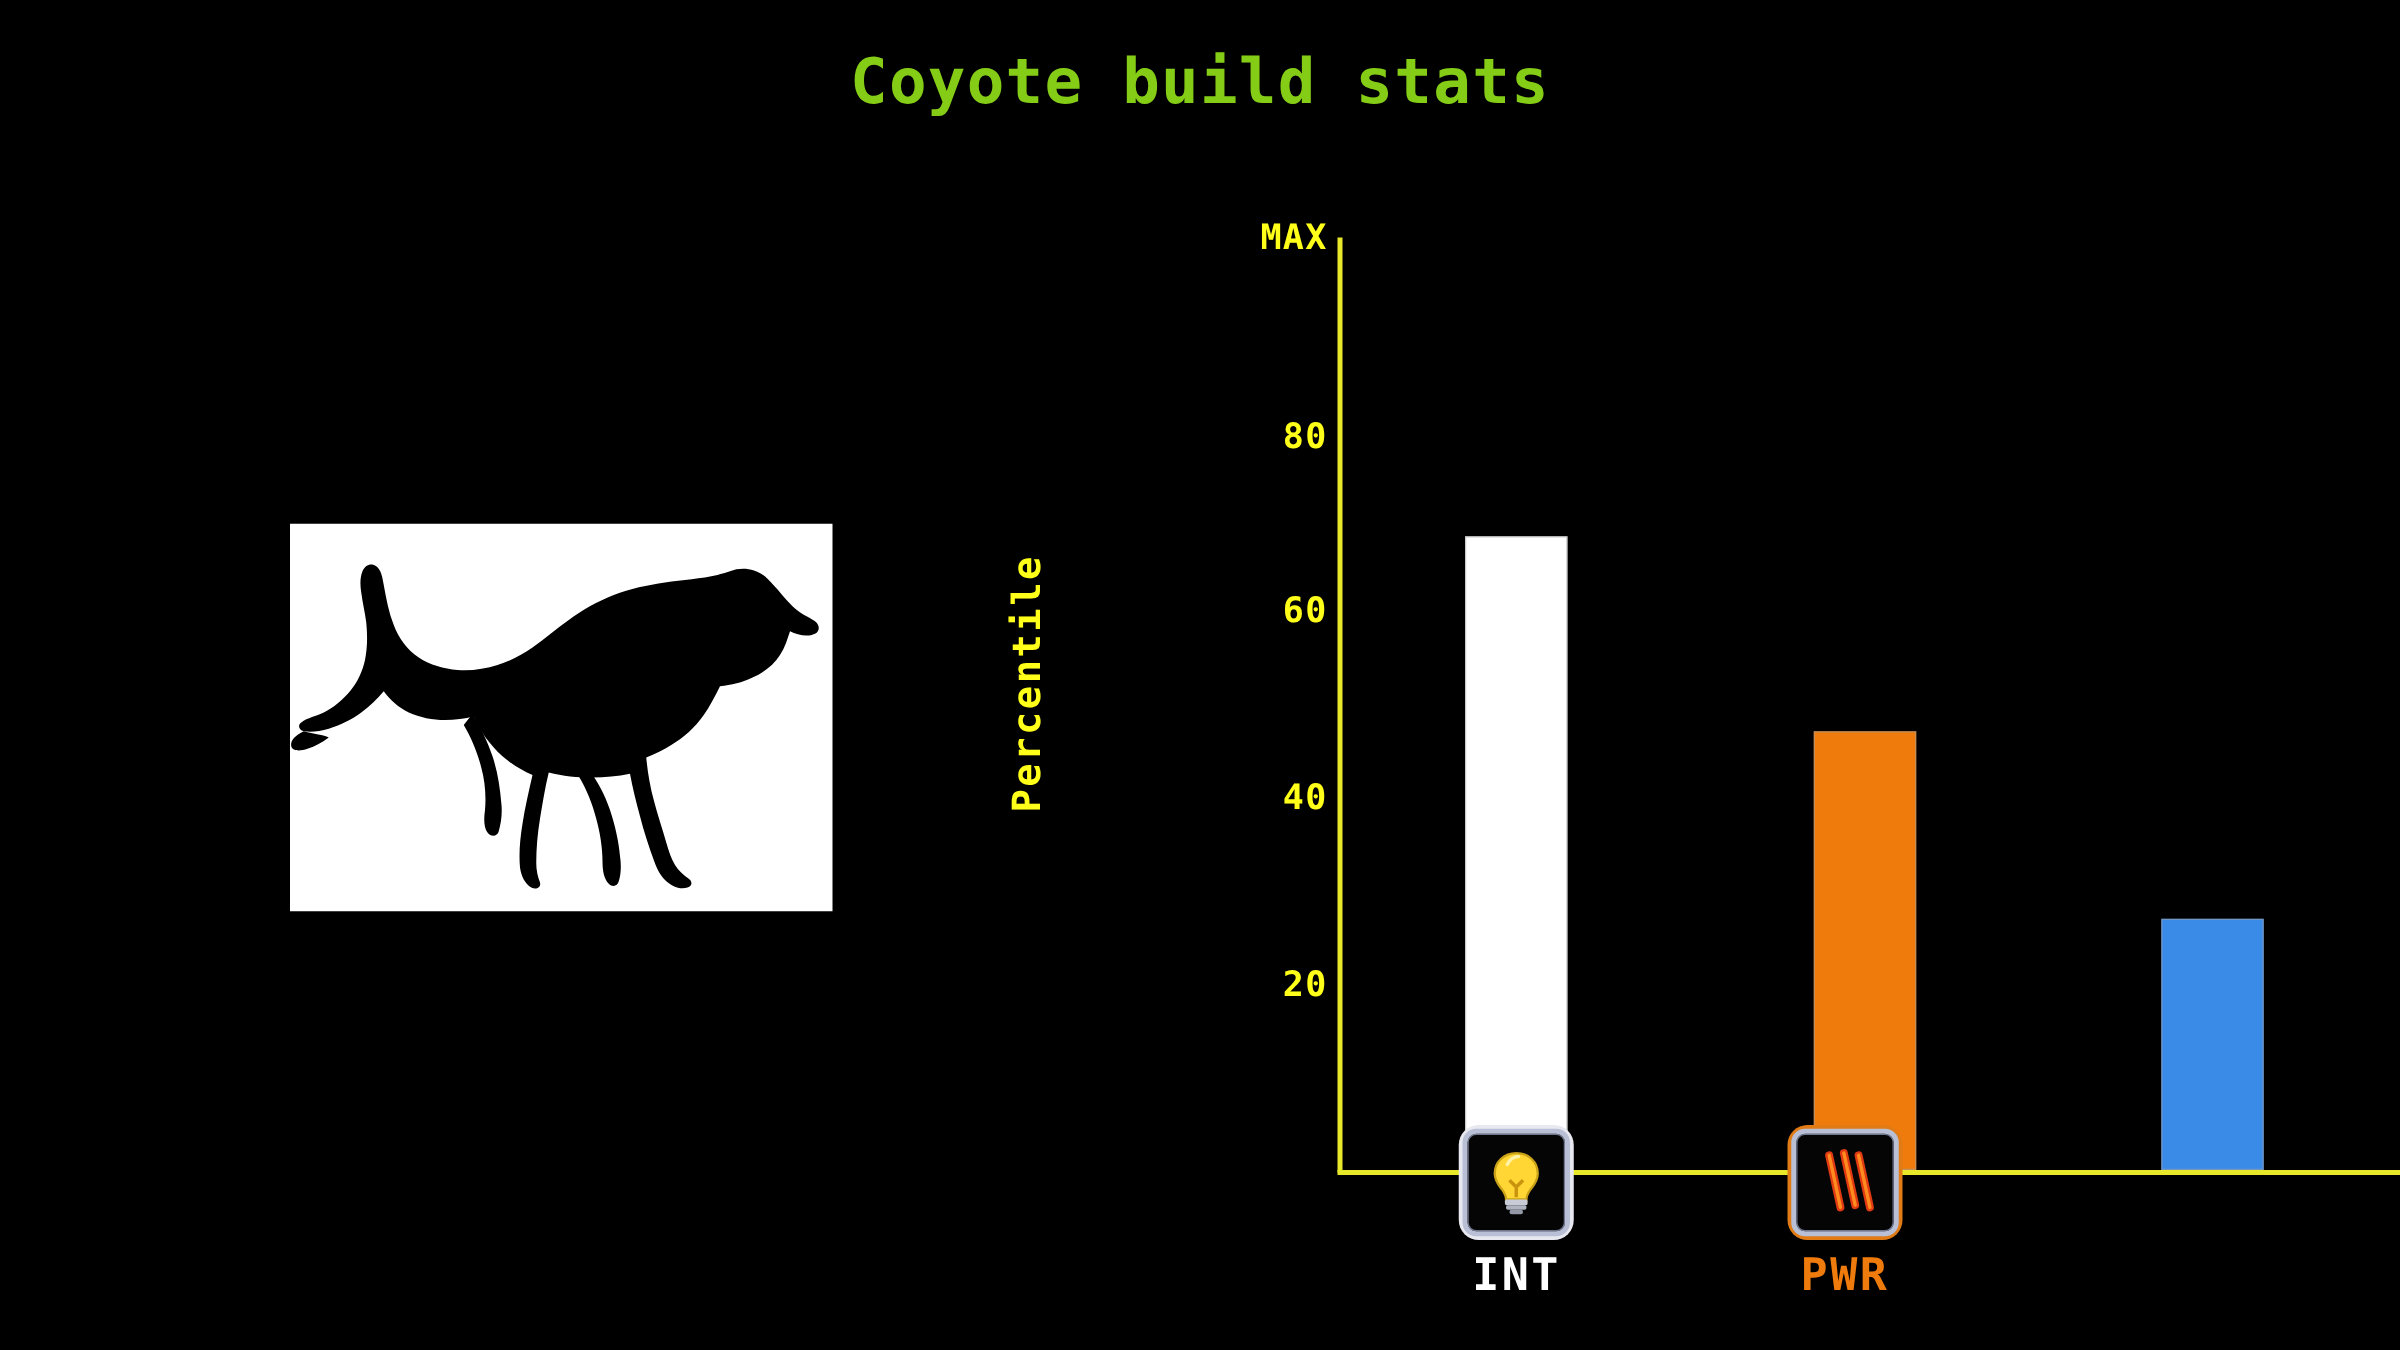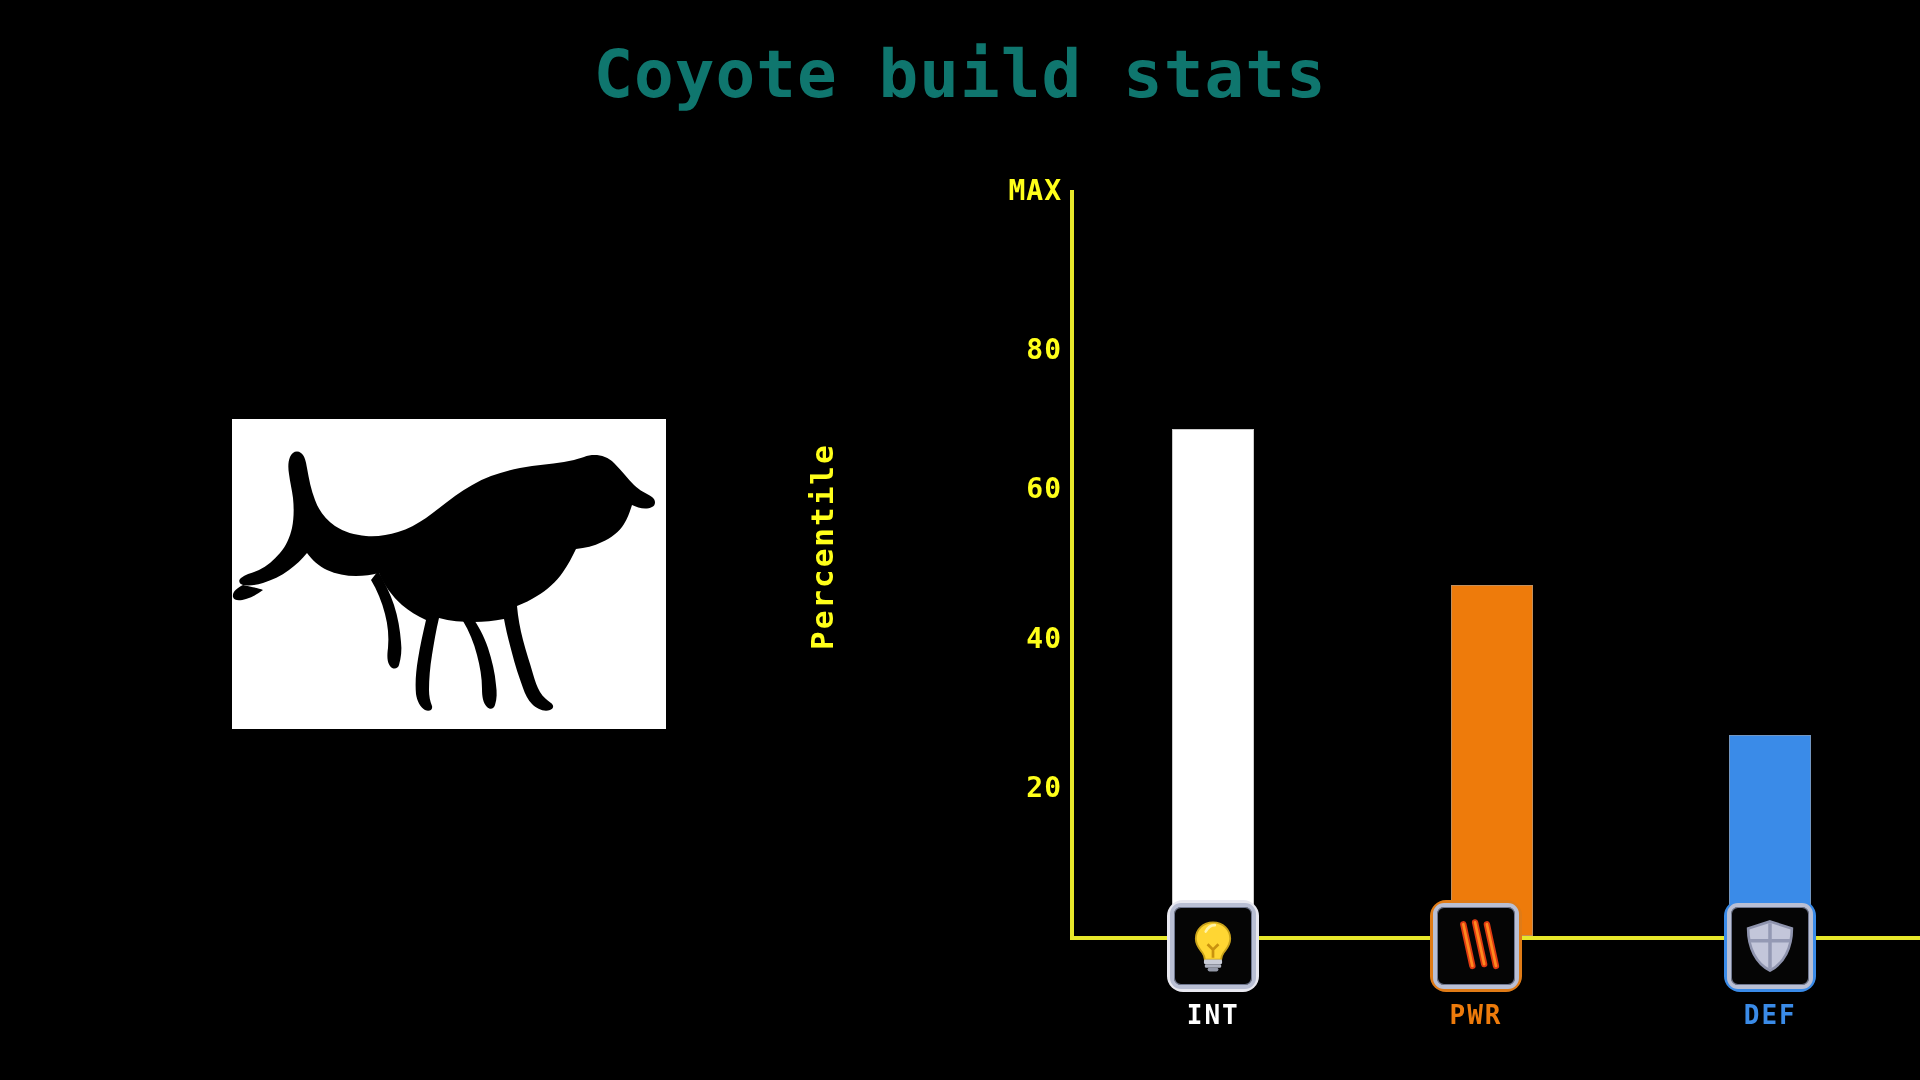--- a/index.html
+++ b/index.html
@@ -10,23 +10,23 @@
     font-family:"DejaVu Sans Mono", monospace;
     overflow:hidden;
     position:relative;
   }
 
   
   #chart-title{
     position:absolute;
     left:0; top:36px; width:1920px;
     text-align:center;
-    color:#0f766e;
-    font-family:"DejaVu Sans Mono", monospace;
-    font-size:66px;
+    color:#84cc16;
+    font-family:"DejaVu Sans Mono", monospace;
+    font-size:50px;
     font-weight:bold;
     letter-spacing:1px;
     white-space:nowrap;
     -webkit-font-smoothing:none;
     text-rendering:geometricPrecision;
   }
 
   
   #coyote-panel{
     position:absolute;
@@ -128,21 +128,21 @@
     border:4px solid #b9bfd4;
     box-sizing:border-box;
     display:flex;align-items:center;justify-content:center;
     box-shadow:inset 0 0 0 1px #6d7governorsEF;
   }
   .icon-inner{box-shadow:inset 0 0 0 1px #707890;}
   .icon-inner svg{display:block;}
   .stat-label{
     margin-top:8px;
     font-family:"DejaVu Sans Mono", monospace;
-    font-size:26px;
+    font-size:36px;
     font-weight:bold;
     letter-spacing:2px;
   }
 </style>
 </head>
 <body>
 
 <div id="chart-title">Coyote build stats</div>
 
 <div id="coyote-panel">
@@ -236,24 +236,13 @@
               <path d="M31 6 L41 52" stroke="#E03A12" stroke-width="7"></path>
               <path d="M31 6 L41 52" stroke="#FF8A1E" stroke-width="3"></path>
               <path d="M44 8 L54 54" stroke="#E03A12" stroke-width="7"></path>
               <path d="M44 8 L54 54" stroke="#FF8A1E" stroke-width="3"></path>
             </g>
           </svg>
         </div>
       </div>
       <div class="stat-label" style="color: rgb(238, 123, 11);">PWR</div>
     </div>
-    <div class="stat-cell" style="left: 824.25px;">
-      <div class="icon-frame" style="background: rgb(58, 139, 232);">
-        <div class="icon-inner">
-          <svg width="56" height="58" viewBox="0 0 64 64">
-            <path d="M32 4 L57 12 C57 34 48 52 32 60 C16 52 7 34 7 12 Z" fill="#C3C6DA" stroke="#8E93AD" stroke-width="3"></path>
-            <path d="M32 6 L32 58 M9 26 L55 26" stroke="#9499B4" stroke-width="4"></path>
-          </svg>
-        </div>
-      </div>
-      <div class="stat-label" style="color: rgb(58, 139, 232);">DEF</div>
-    </div>
   </div>
 
 </body></html>

